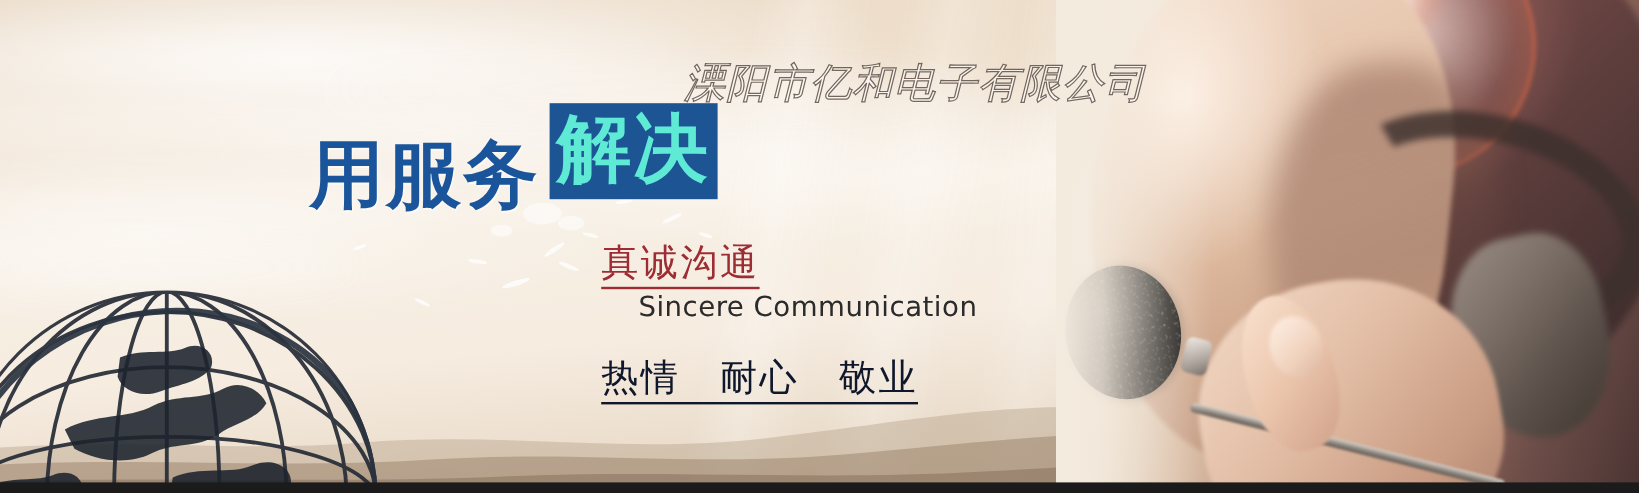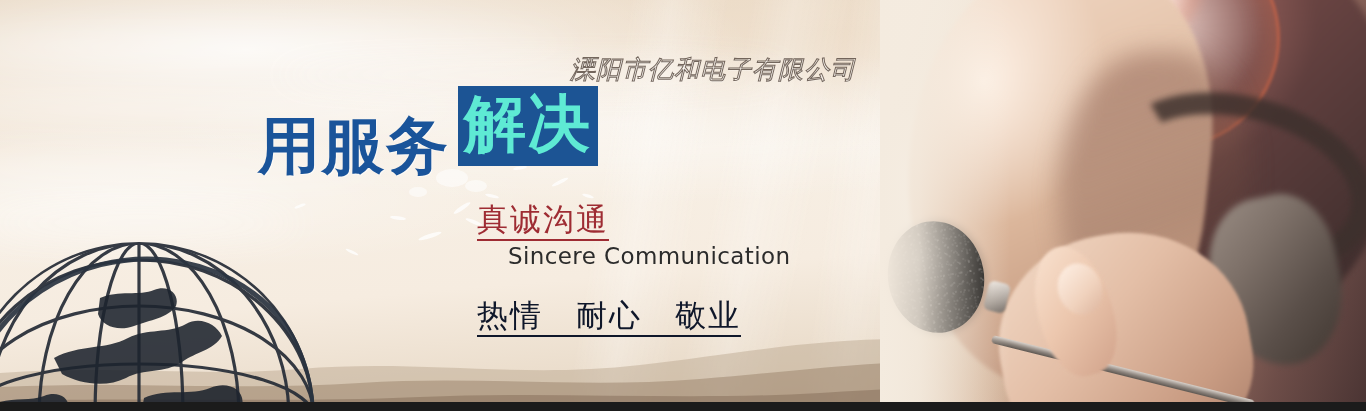--- a/index.html
+++ b/index.html
@@ -228,21 +228,21 @@
 
   
   .specks { position: absolute; inset: 0; pointer-events: none; }
   .specks svg { display: block; width: 100%; height: 100%; }
 
   
   .company-name {
     position: absolute;
     left: 570px;
     top: 54px;
-    font-size: 25px;
+    font-size: 34px;
     line-height: 32px;
     letter-spacing: 1px;
     font-style: italic;
     color: rgba(255,255,255,0.20);
     -webkit-text-stroke: 1px rgba(92,78,68,0.85);
     text-shadow: 0 1px 1px rgba(255,255,255,0.5);
     white-space: nowrap;
     font-family: "DejaVu Sans", "Liberation Sans", sans-serif;
     text-align: center;
   }
@@ -271,21 +271,21 @@
     background: #1c5494;
     padding: 6px 6px 10px 6px;
     margin: 16px 6px;
     text-shadow: none;
     display: inline-block;
     line-height: 64px;
   }
 
   .sub-block {
     position: absolute;
-    left: 477px;
+    left: 501px;
     top: 198px;
     width: 420px;
   }
   .sub-cn {
     font-size: 31px;
     line-height: 42px;
     font-weight: 500;
     letter-spacing: 2px;
     white-space: nowrap;
     font-family: "DejaVu Sans", "Liberation Sans", sans-serif;

